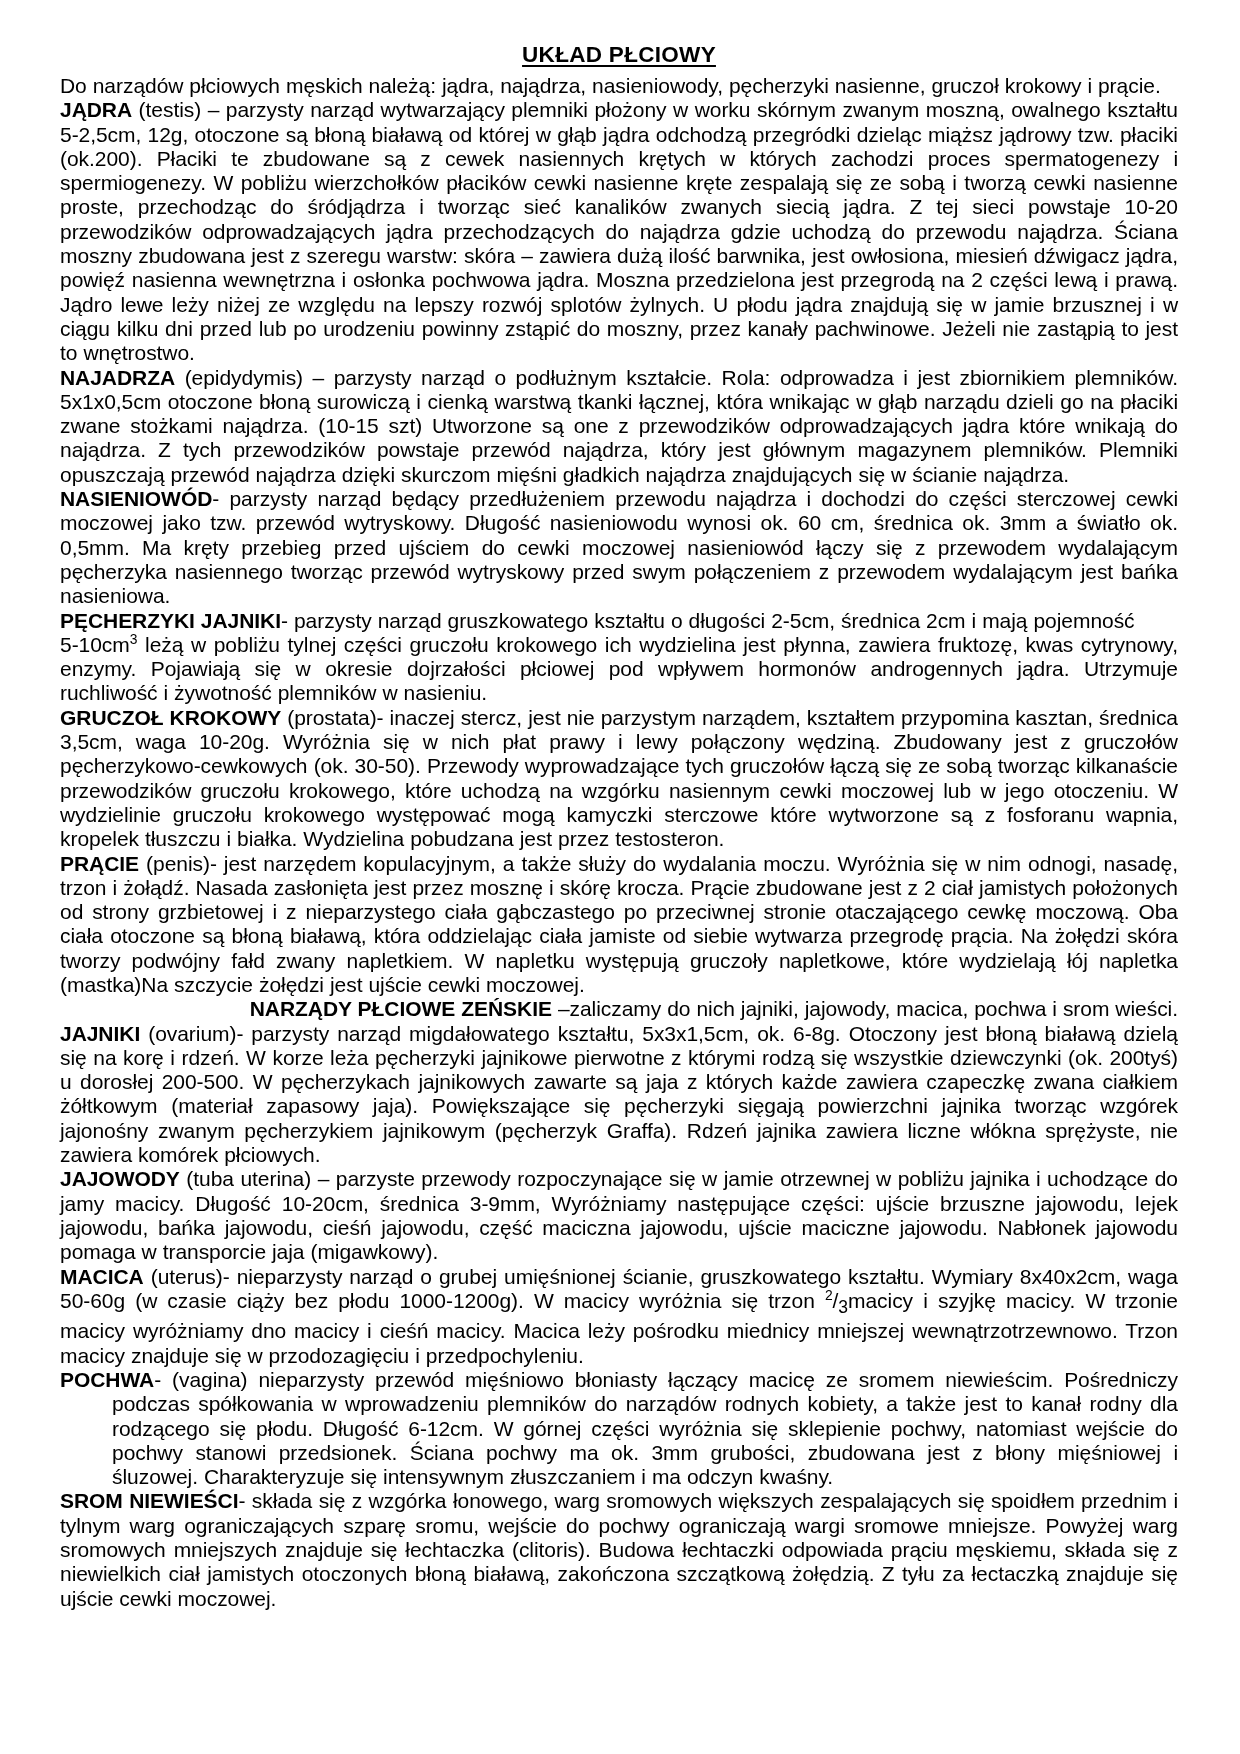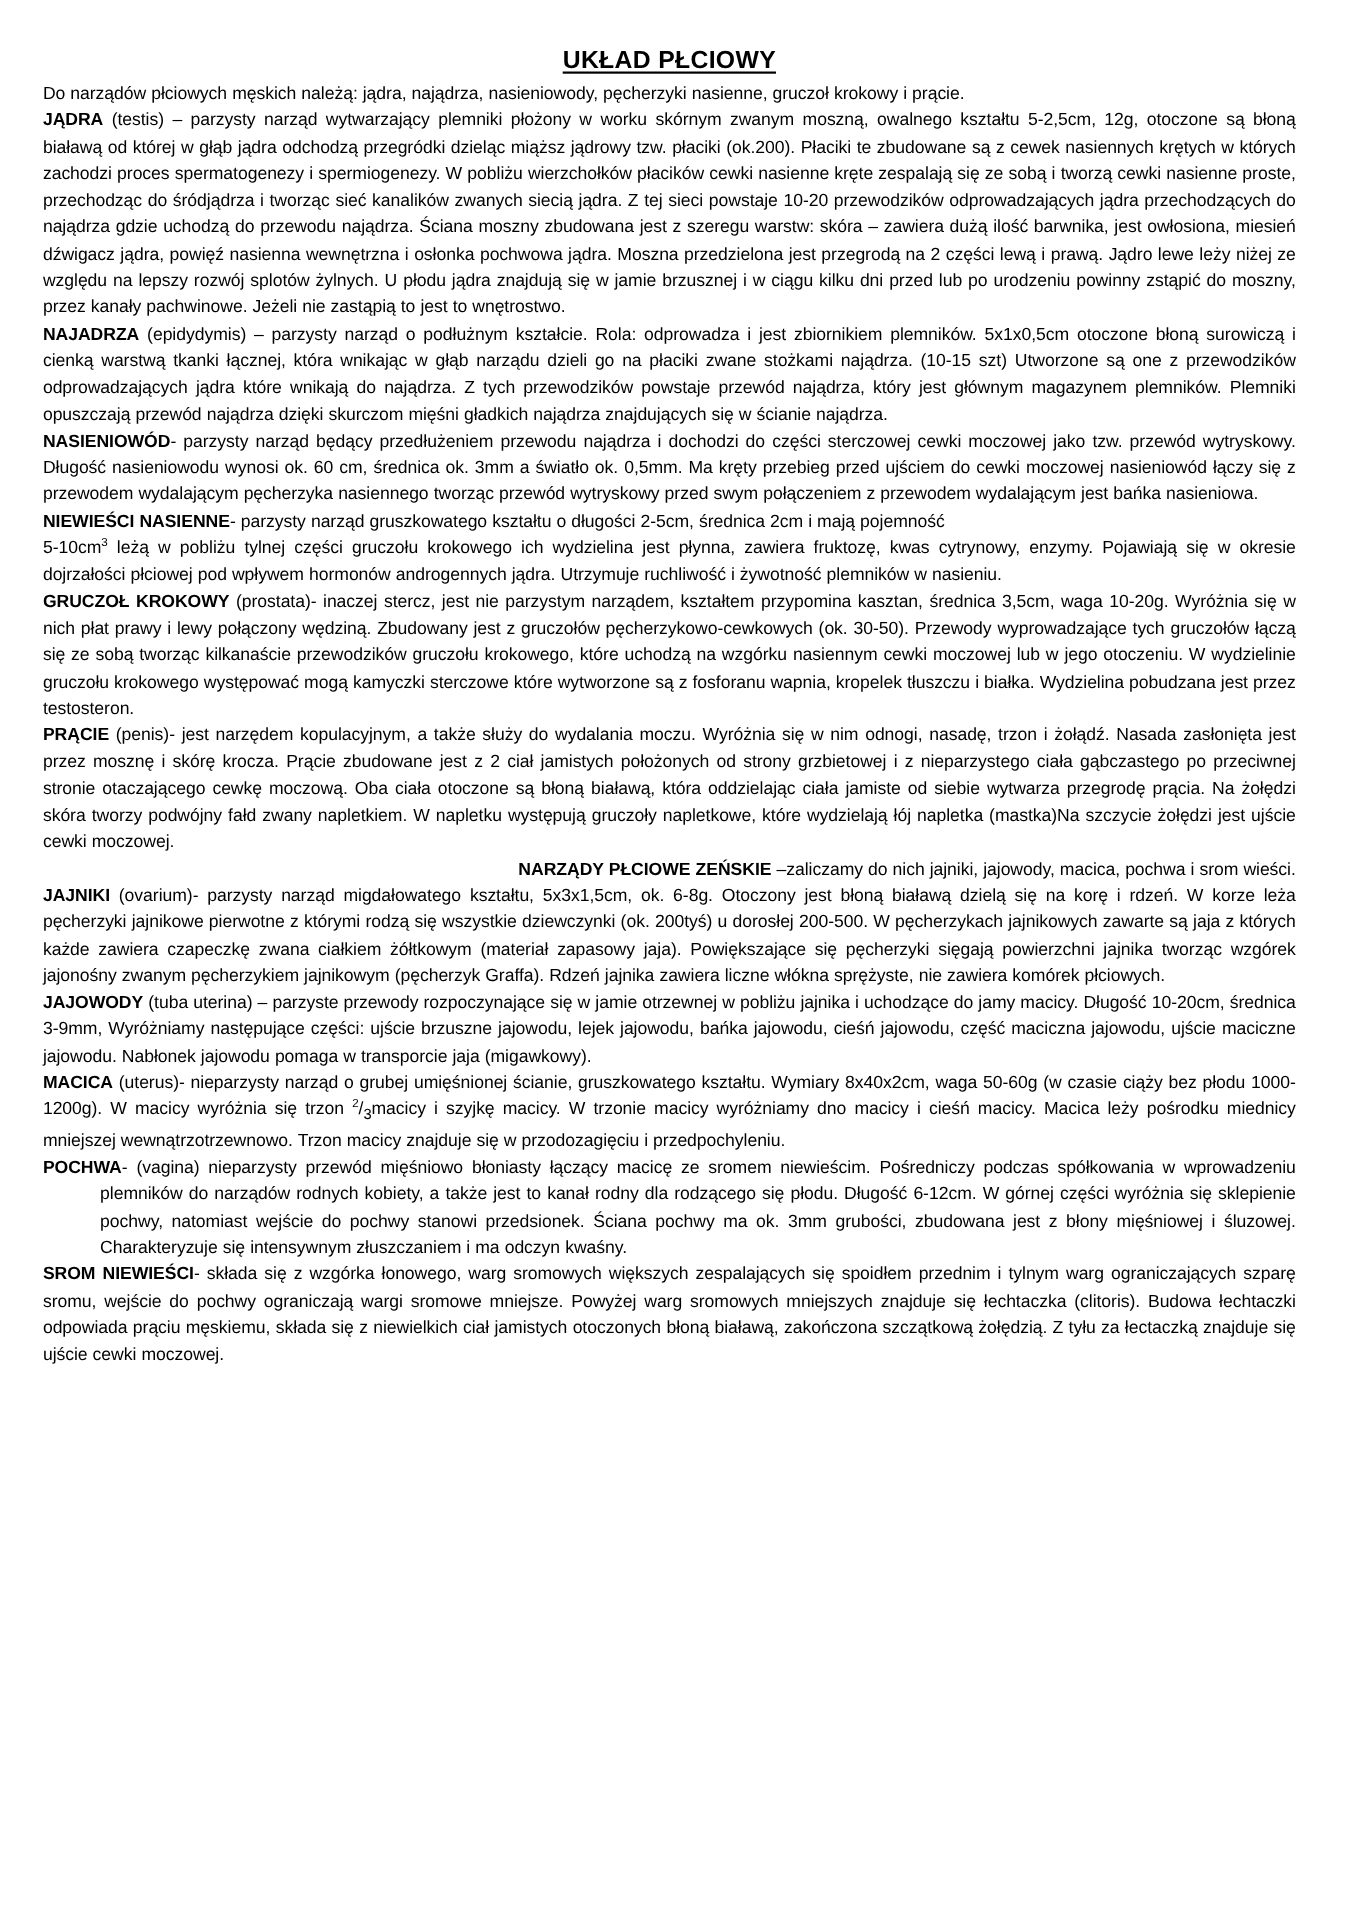--- a/index.html
+++ b/index.html
@@ -11,33 +11,33 @@
     width: 1240px;
     height: 1754px;
     font-family: "Liberation Sans", sans-serif;
     color: #000000;
     -webkit-font-smoothing: none;
   }
   .page {
     box-sizing: border-box;
     width: 1240px;
     min-height: 1754px;
-    padding: 42px 62px 30px 39px;
+    padding: 42px 62px 30px 60px;
   }
   .doc-title {
     text-align: center;
     font-size: 22.5px;
     font-weight: bold;
     letter-spacing: 0.3px;
     margin: 0 0 6px 0;
     text-decoration: underline;
     text-underline-offset: 3px;
   }
   .para {
-    font-size: 16px;
+    font-size: 21px;
     line-height: 24.3px;
     text-align: justify;
     margin: 0;
     padding: 0;
     letter-spacing: -0.05px;
     word-spacing: 0.2px;
   }
   .para.left {
     text-align: right;
   }
@@ -72,21 +72,21 @@
 
   <p class="para">
     <span class="term">NAJADRZA</span><span> (epidydymis) – parzysty narząd o podłużnym kształcie. Rola: odprowadza i jest zbiornikiem plemników. 5x1x0,5cm otoczone błoną surowiczą i cienką warstwą tkanki łącznej, która wnikając w głąb narządu dzieli go na płaciki zwane stożkami najądrza. (10-15 szt) Utworzone są one z przewodzików odprowadzających jądra które wnikają do najądrza. Z tych przewodzików powstaje przewód najądrza, który jest głównym magazynem plemników. Plemniki opuszczają przewód najądrza dzięki skurczom mięśni gładkich najądrza znajdujących się w ścianie najądrza.</span>
   </p>
 
   <p class="para">
     <span class="term">NASIENIOWÓD</span><span>- parzysty narząd będący przedłużeniem przewodu najądrza i dochodzi do części sterczowej cewki moczowej jako tzw. przewód wytryskowy. Długość nasieniowodu wynosi ok. 60 cm, średnica ok. 3mm a światło ok. 0,5mm. Ma kręty przebieg przed ujściem do cewki moczowej nasieniowód łączy się z przewodem wydalającym pęcherzyka nasiennego tworząc przewód wytryskowy przed swym połączeniem z przewodem wydalającym jest bańka nasieniowa.</span>
   </p>
 
   <p class="para">
-    <span class="term">NIEWIEŚCI NASIENNE</span><span>- parzysty narząd gruszkowatego kształtu o długości 2-5cm, średnica 2cm i mają pojemność</span>
+    <span class="term">PĘCHERZYKI JAJNIKI</span><span>- parzysty narząd gruszkowatego kształtu o długości 2-5cm, średnica 2cm i mają pojemność</span>
   </p>
 
   <p class="para">
     <span>5-10cm<sup>3</sup> leżą w pobliżu tylnej części gruczołu krokowego ich wydzielina jest płynna, zawiera fruktozę, kwas cytrynowy, enzymy. Pojawiają się w okresie dojrzałości płciowej pod wpływem hormonów androgennych jądra. Utrzymuje ruchliwość i żywotność plemników w nasieniu.</span>
   </p>
 
   <p class="para">
     <span class="term">GRUCZOŁ KROKOWY</span><span> (prostata)- inaczej stercz, jest nie parzystym narządem, kształtem przypomina kasztan, średnica 3,5cm, waga 10-20g. Wyróżnia się w nich płat prawy i lewy połączony wędziną. Zbudowany jest z gruczołów pęcherzykowo-cewkowych (ok. 30-50). Przewody wyprowadzające tych gruczołów łączą się ze sobą tworząc kilkanaście przewodzików gruczołu krokowego, które uchodzą na wzgórku nasiennym cewki moczowej lub w jego otoczeniu. W wydzielinie gruczołu krokowego występować mogą kamyczki sterczowe które wytworzone są z fosforanu wapnia, kropelek tłuszczu i białka. Wydzielina pobudzana jest przez testosteron.</span>
   </p>
 

